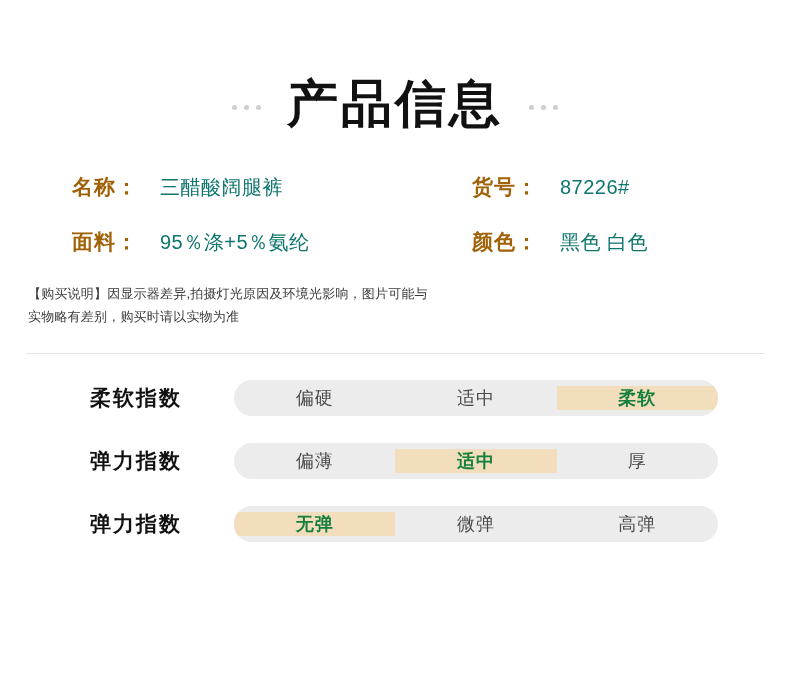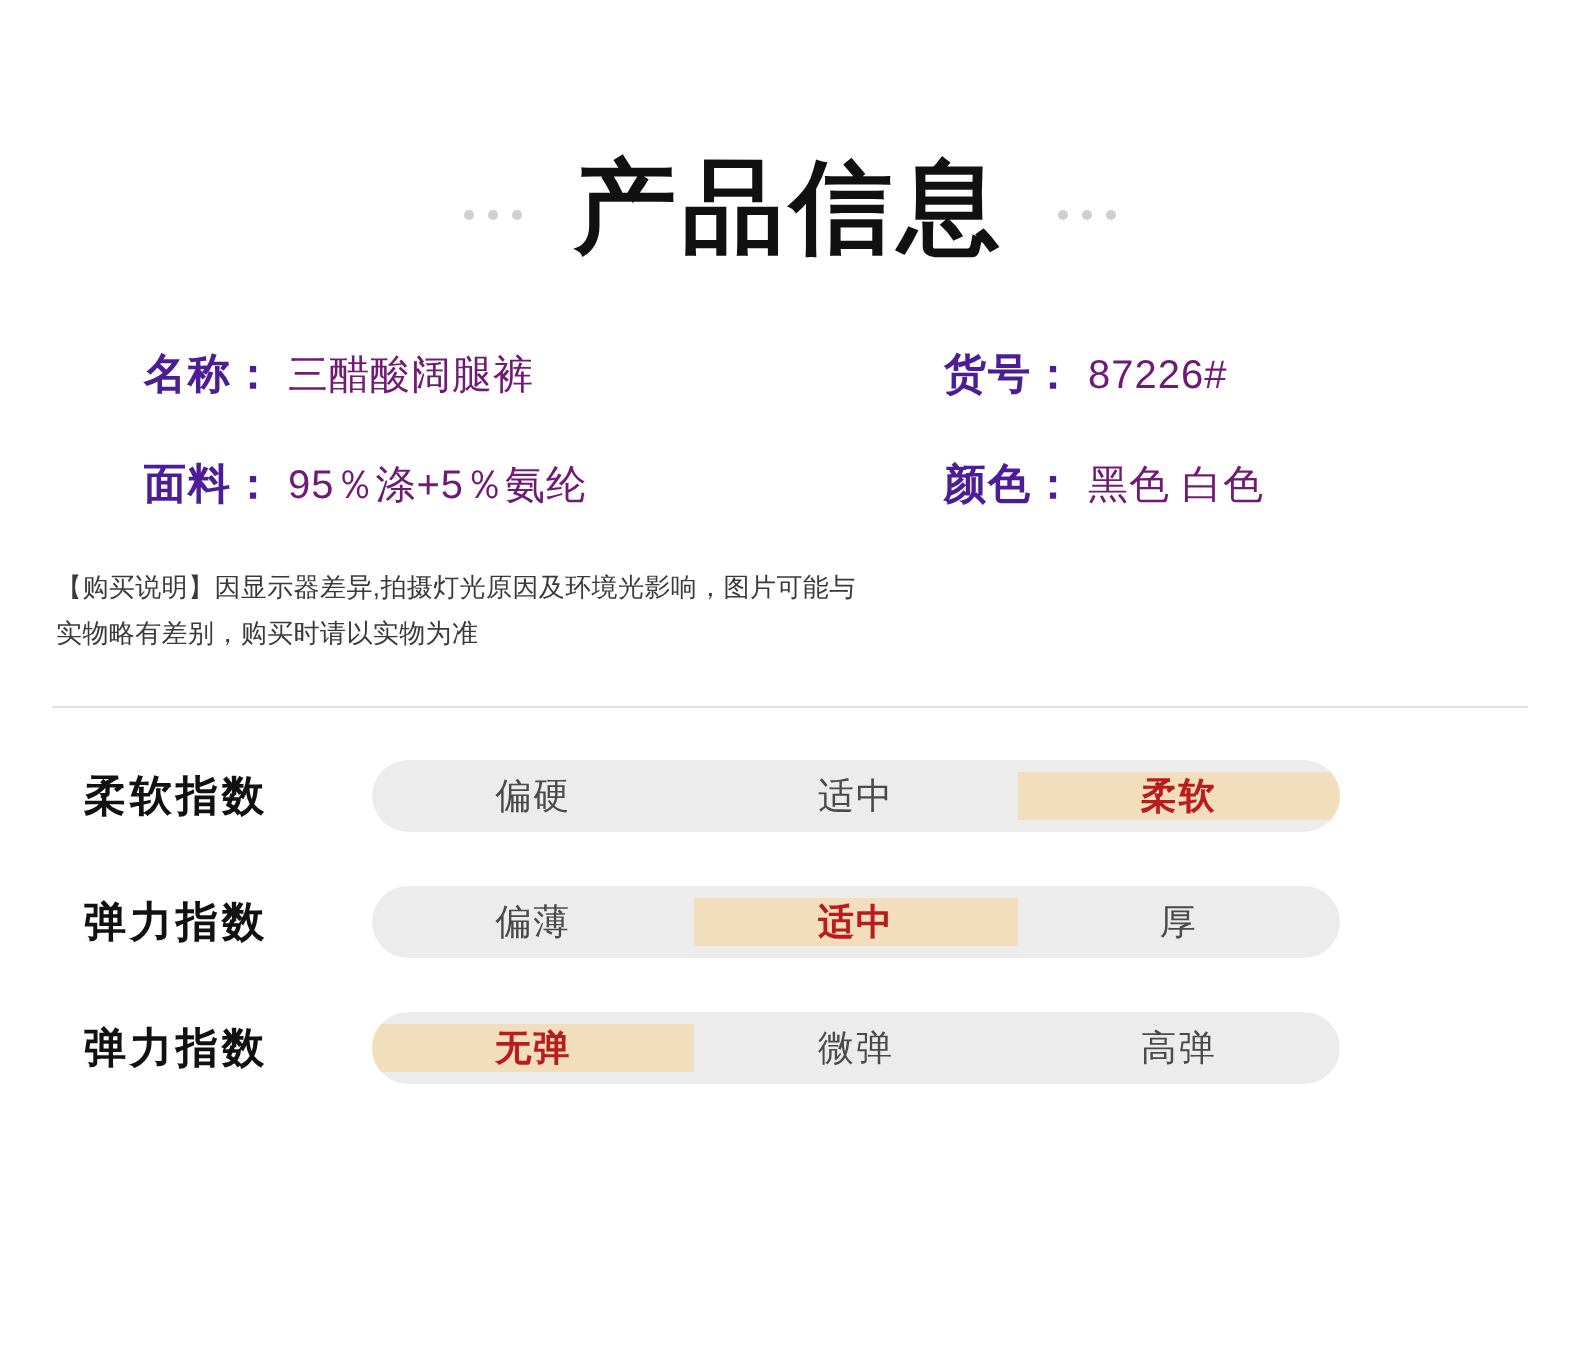--- a/index.html
+++ b/index.html
@@ -64,27 +64,27 @@
     display: flex;
     align-items: baseline;
     white-space: nowrap;
   }
   .info-cell.left {
     width: 400px;
   }
   .info-label {
     font-size: 21px;
     font-weight: 600;
-    color: #4c1d95;
+    color: #a16207;
     letter-spacing: 1px;
   }
   .info-value {
     font-size: 20px;
-    color: #701a75;
-    margin-left: 6px;
+    color: #0f766e;
+    margin-left: 22px;
     letter-spacing: 0.5px;
   }
 
   
   .note {
     margin: 10px 0 0 0;
     padding: 0 36px 0 28px;
     font-size: 13px;
     line-height: 1.75;
     color: #3a3a3a;
@@ -93,21 +93,21 @@
 
   
   .divider {
     height: 1px;
     background: #e3e3e3;
     margin: 24px 26px 0 26px;
   }
 
   
   .indexes {
-    padding: 26px 60px 0 36px;
+    padding: 26px 60px 0 84px;
   }
   .index-row {
     display: flex;
     align-items: center;
     margin-bottom: 27px;
   }
   .index-label {
     width: 150px;
     font-size: 21px;
     font-weight: 700;
@@ -131,21 +131,21 @@
     flex: 1;
     display: flex;
     align-items: center;
     justify-content: center;
     font-size: 18px;
     color: #4a4a4a;
     letter-spacing: 1px;
   }
   .seg.active {
     background: #f2ddbd;
-    color: #b91c1c;
+    color: #15803d;
     font-weight: 700;
   }
 </style>
 </head>
 <body>
 
 <div class="page">
 
   <div class="title-row">
     <span class="title-dots">

